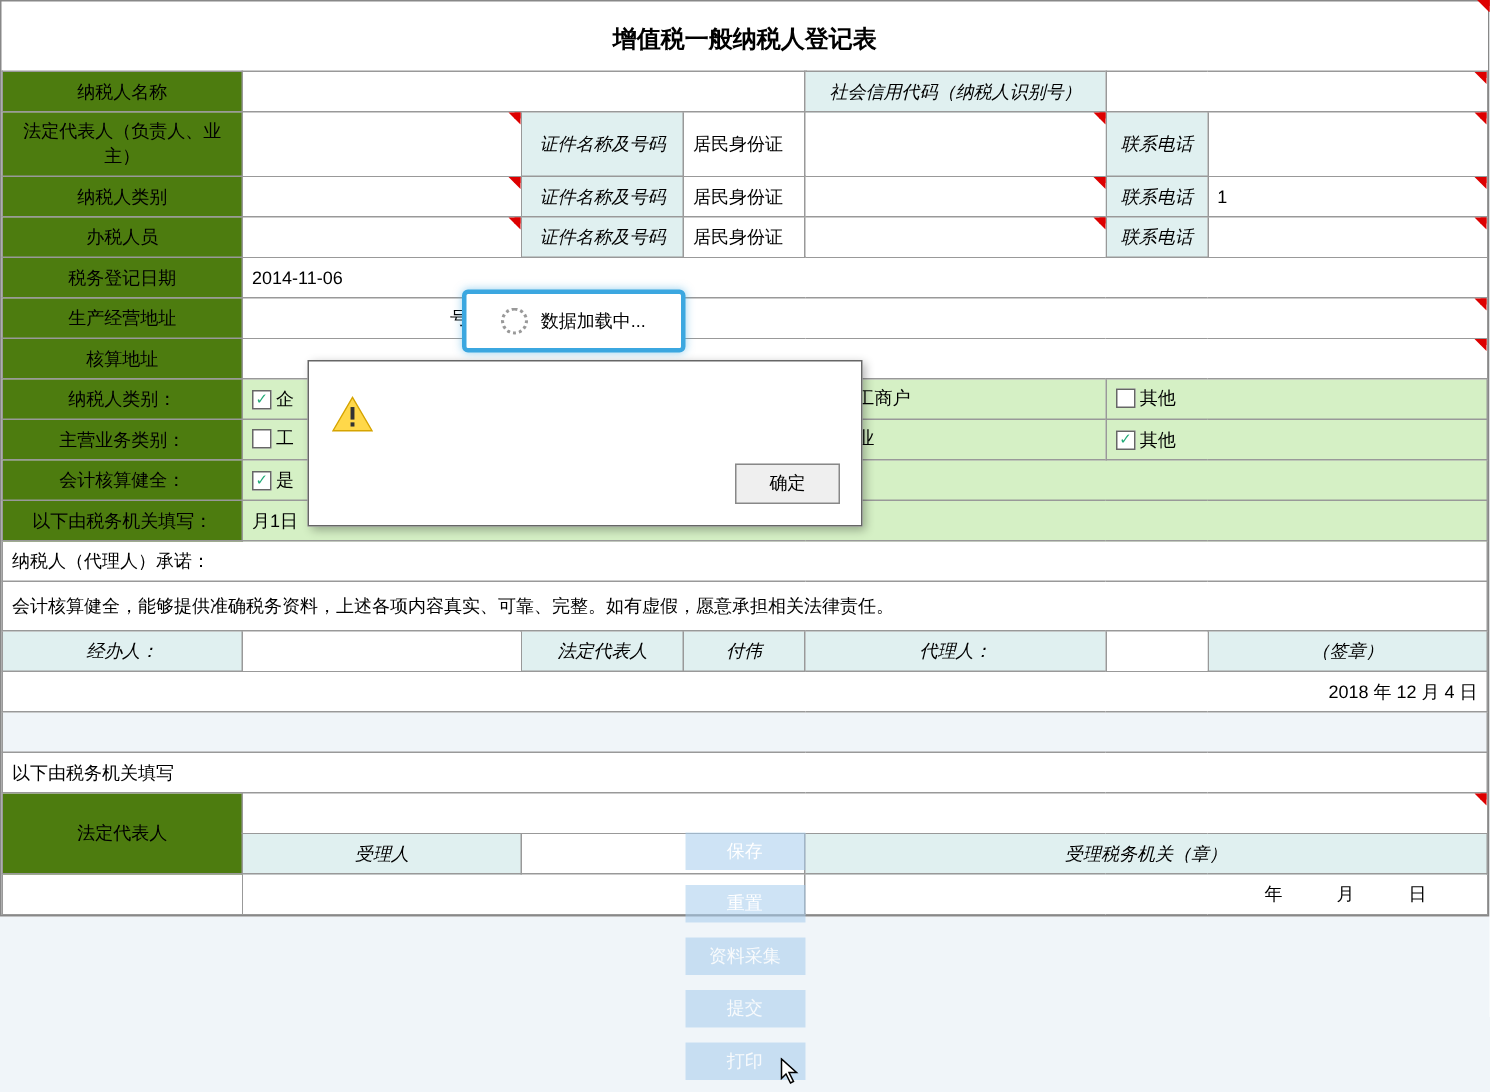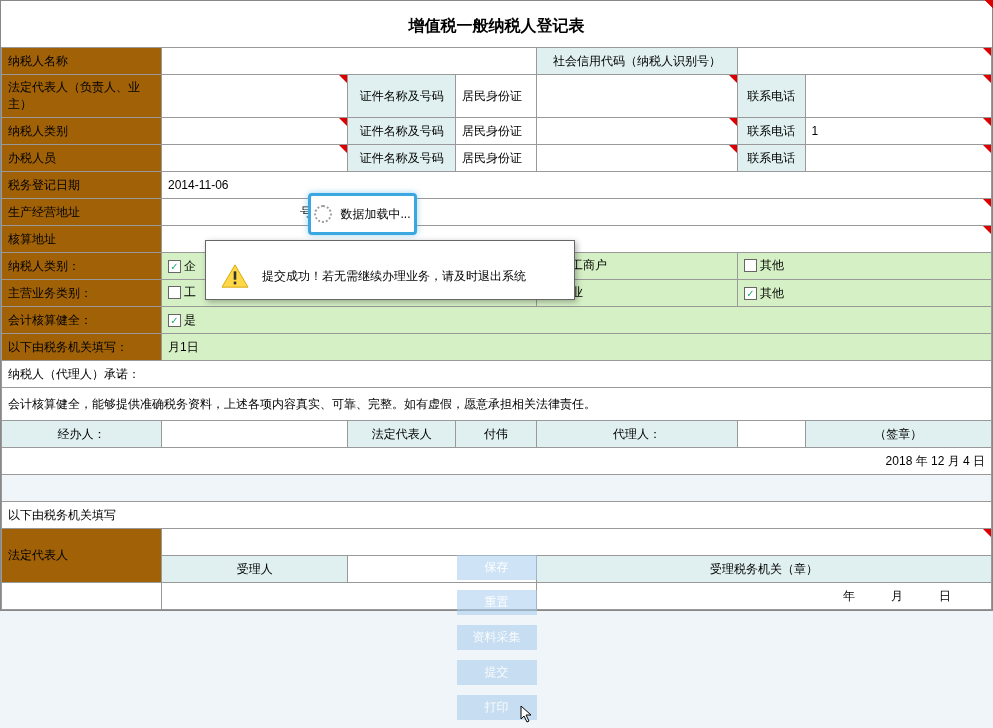--- a/index.html
+++ b/index.html
@@ -1,37 +1,37 @@
 <!DOCTYPE html>
 <html><head>
 <meta charset="utf-8">
 <style>
 * { box-sizing: border-box; margin: 0; padding: 0; }
 body { font-family: "Microsoft YaHei", SimSun, Arial, sans-serif; font-size: 12px; background: #f0f5f9; width: 993px; height: 728px; position: relative; overflow: hidden; }
 .page { background: #fff; width: 100%; border: 1px solid #888; }
 .title { text-align: center; font-size: 16px; font-weight: bold; padding: 15px 0 10px; }
 table.form { width: 100%; border-collapse: collapse; }
 table.form td { border: 1px solid #999; padding: 4px 6px; height: 27px; vertical-align: middle; }
-td.label { background: #a16207; width: 160px; }
-td.label2 { background: #e0f0f0; text-align: center; }
+td.label { background: #4d7c0f; text-align: center; width: 160px; }
+td.label2 { background: #e0f0f0; text-align: center; font-style: italic; }
 td.val { background: #fff; position: relative; }
 td.green { background: #d5f0c5; }
 .red-corner::after { content: ""; position: absolute; top: 0; right: 0; border: 4px solid transparent; border-top-color: #d00; border-right-color: #d00; }
 input.txt { border: none; width: 100%; background: transparent; font-size: 12px; }
 .cb { display: inline-flex; align-items: center; gap: 3px; margin-right: 8px; }
 .cb .box { width: 13px; height: 13px; border: 1px solid #666; background: #fff; display: inline-flex; align-items: center; justify-content: center; font-size: 10px; color: #333; }
 .cb .box.checked::before { content: "✓"; color: #2a7; }
 .promise-row td { padding: 4px 6px; }
 .promise-text { padding: 20px 30px; line-height: 2; }
 .date-row { text-align: right; padding: 6px 30px 6px 6px; }
 .below-text { padding: 6px; }
 .gap-row td { height: 14px; border-left: none; border-right: none; background: #f0f5f9; }
 .footer-btns { position: absolute; bottom: 8px; left: 50%; transform: translateX(-50%); display: flex; gap: 10px; flex-direction: column; }
 .footer-btns .btn { background: #a7cdee; color: #fff; border: none; padding: 4px 16px; font-size: 12px; cursor: pointer; opacity: 0.55; }
-.loading-box { position: absolute; left: 308px; top: 193px; width: 109px; height: 42px; background: #fff; border: 3px solid #3ba7e0; border-radius: 4px; box-shadow: 0 0 6px rgba(59,167,224,.5); display: flex; align-items: center; justify-content: center; gap: 8px; z-index: 5; }
+.loading-box { position: absolute; left: 308px; top: 193px; width: 149px; height: 42px; background: #fff; border: 3px solid #3ba7e0; border-radius: 4px; box-shadow: 0 0 6px rgba(59,167,224,.5); display: flex; align-items: center; justify-content: center; gap: 8px; z-index: 5; }
 .spinner { width: 18px; height: 18px; border: 2px dotted #999; border-radius: 50%; }
 .modal { position: absolute; left: 205px; top: 240px; width: 370px; background: #fff; border: 1px solid #666; box-shadow: 2px 2px 6px rgba(0,0,0,.3); z-index: 10; }
 .modal-title { padding: 6px 8px; font-size: 12px; display: flex; justify-content: space-between; align-items: center; border-bottom: 1px solid #ddd; }
 .modal-close { cursor: pointer; font-size: 14px; padding: 0 4px; }
 .modal-body { padding: 22px 14px 10px; display: flex; align-items: center; gap: 12px; }
 .warn-icon { width: 30px; height: 26px; }
 .warn-icon svg { width: 100%; height: 100%; }
 .modal-msg { font-size: 12px; }
 .modal-foot { text-align: right; padding: 10px 14px 14px; }
 .modal-ok { padding: 4px 22px; background: #efefef; border: 1px solid #888; cursor: pointer; font-size: 12px; }
@@ -193,21 +193,23 @@
 
 <div class="modal">
   <div class="modal-body">
     <div class="warn-icon">
       <svg viewBox="0 0 32 28">
           <path d="M16 2 L30 26 L2 26 Z" fill="#ffd84a" stroke="#d6a400" stroke-width="1"></path>
           <rect x="14.6" y="9" width="2.8" height="9" fill="#333"></rect>
           <rect x="14.6" y="20" width="2.8" height="3" fill="#333"></rect>
         </svg>
     </div>
-    <div class="modal-msg">提交成功！若无需继续办理业务，请及时退出系统</div>
+  </div>
+  <div class="modal-foot">
+    <button class="modal-ok">确定</button>
   </div>
 </div>
 
 <div class="footer-btns">
   <button class="btn">保存</button>
   <button class="btn">重置</button>
   <button class="btn">资料采集</button>
   <button class="btn">提交</button>
   <button class="btn">打印</button>
 </div>

